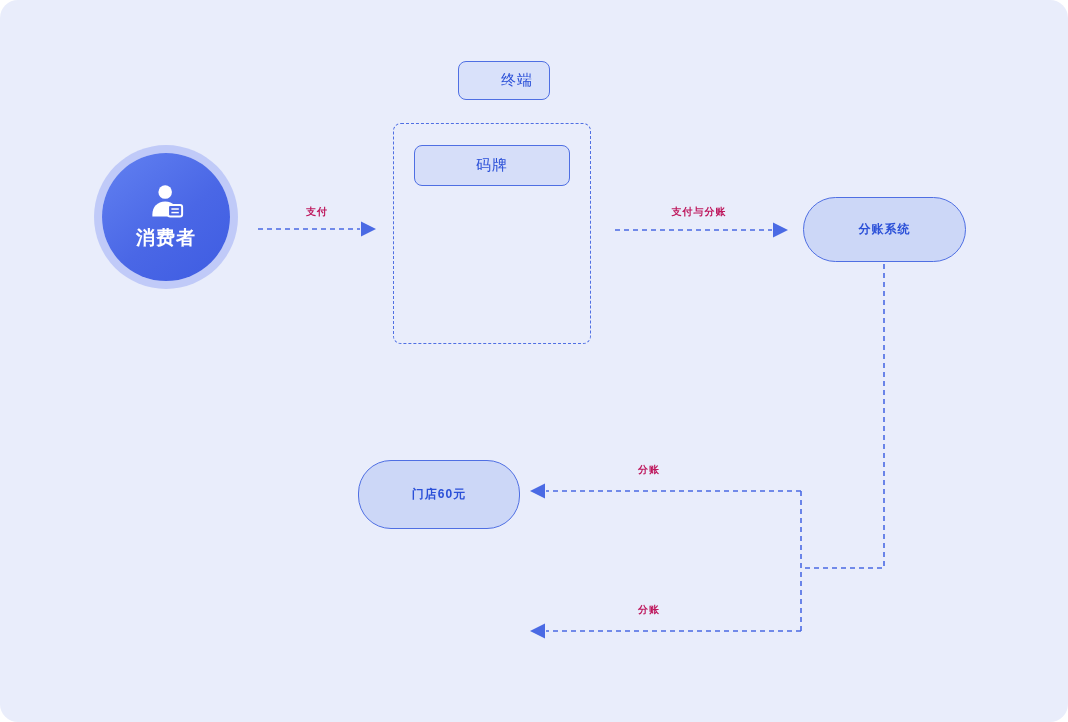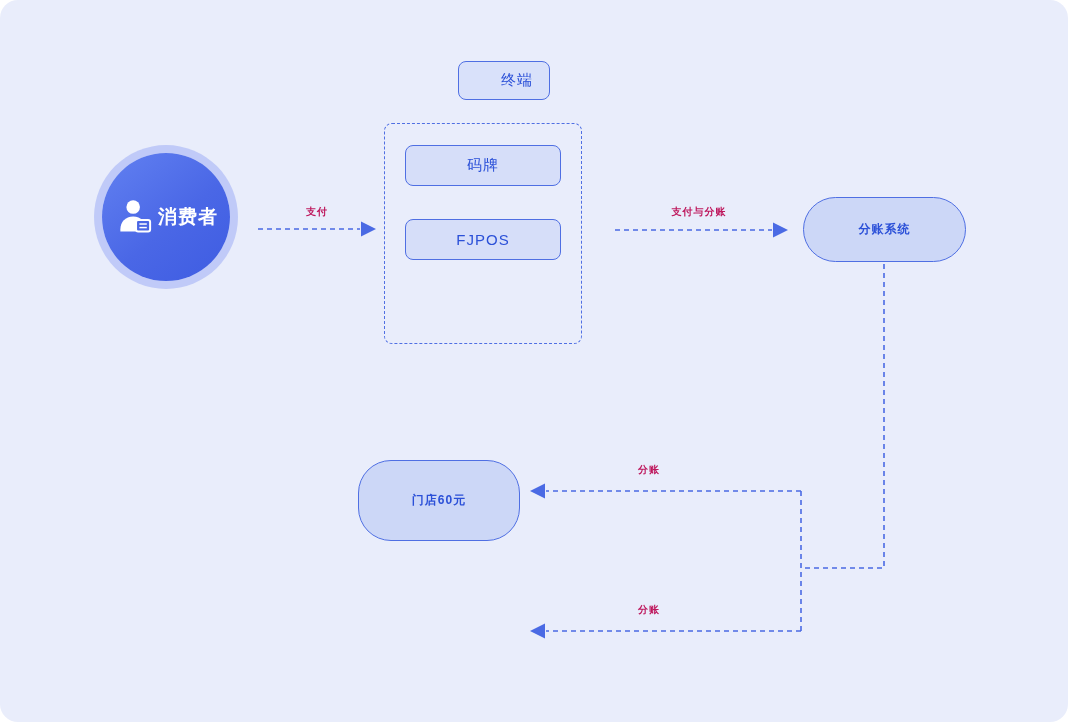--- a/index.html
+++ b/index.html
@@ -22,21 +22,21 @@
     pointer-events: none;
   }
   
   .consumer {
     position: absolute;
     left: 102px; top: 153px;
     width: 128px; height: 128px;
     border-radius: 50%;
     background: linear-gradient(140deg, #6281f1 0%, #4a67e6 55%, #3e5ce2 100%);
     box-shadow: 0 0 0 8px rgba(141,160,243,0.45);
-    display: flex; flex-direction: row;
+    display: flex; flex-direction: column;
     align-items: center; justify-content: center;
     gap: 4px;
   }
   .consumer .label {
     color: #ffffff; font-size: 19px; font-weight: 700;
     letter-spacing: 1px;
   }
   .consumer svg { display: block; }
   
   .box {
@@ -45,21 +45,21 @@
     border: 1px solid #4f6fe3;
     border-radius: 8px;
     display: flex; align-items: center; justify-content: center;
     color: #2b50d8; font-size: 15px; font-weight: 500;
     letter-spacing: 1px;
     padding-left: 26px;
   }
   .terminal-title { left: 458px; top: 61px; width: 92px; height: 39px; }
   .dashed-group {
     position: absolute;
-    left: 384px; top: 123px;
+    left: 393px; top: 123px;
     width: 198px; height: 221px;
     border: 1.5px dashed #4f6fe3;
     border-radius: 8px;
     background: transparent;
   }
   .item-box {
     position: absolute;
     left: 20px; width: 156px; height: 41px;
     background: #d6def9;
     border: 1px solid #4f6fe3;
@@ -75,21 +75,21 @@
   .pill {
     position: absolute;
     background: #ccd7f7;
     border: 1px solid #4f6fe3;
     border-radius: 33px;
     display: flex; align-items: center; justify-content: center;
     color: #2b50d8; font-size: 12px; font-weight: 600;
     letter-spacing: 1px;
   }
   .split-system { left: 803px; top: 197px; width: 163px; height: 65px; }
-  .store-pill  { left: 358px; top: 460px; width: 162px; height: 81px; }
+  .store-pill  { left: 358px; top: 460px; width: 162px; height: 69px; }
   .scenic-pill { left: 358px; top: 599px; width: 162px; height: 63px; }
   
   .edge-label {
     position: absolute;
     transform: translate(-50%, -50%);
     color: #be185d; font-size: 10px; font-weight: 600;
     letter-spacing: 1px;
     white-space: nowrap;
   }
 </style>
@@ -127,21 +127,20 @@
     </span>
     <span class="label">消费者</span>
   </div>
 
   <span class="edge-label" style="left:317px; top:212px;">支付</span>
 
   <div class="box terminal-title">终端</div>
 
   <div class="dashed-group">
     <div class="item-box item-1">码牌</div>
-    <div class="item-box item-2">FJPOS</div>
   </div>
 
   <span class="edge-label" style="left:699px; top:212px;">支付与分账</span>
 
   <div class="pill split-system">分账系统</div>
 
   <span class="edge-label" style="left:649px; top:470px;">分账</span>
 
   <div class="pill store-pill">门店60元</div>
 

